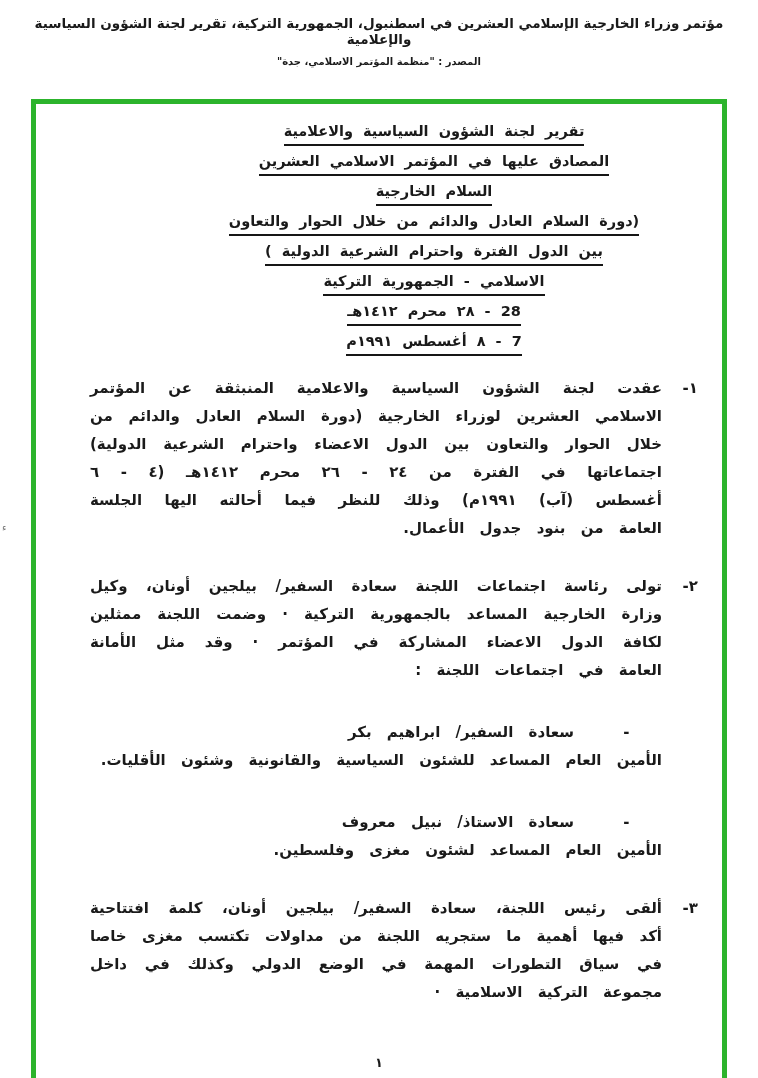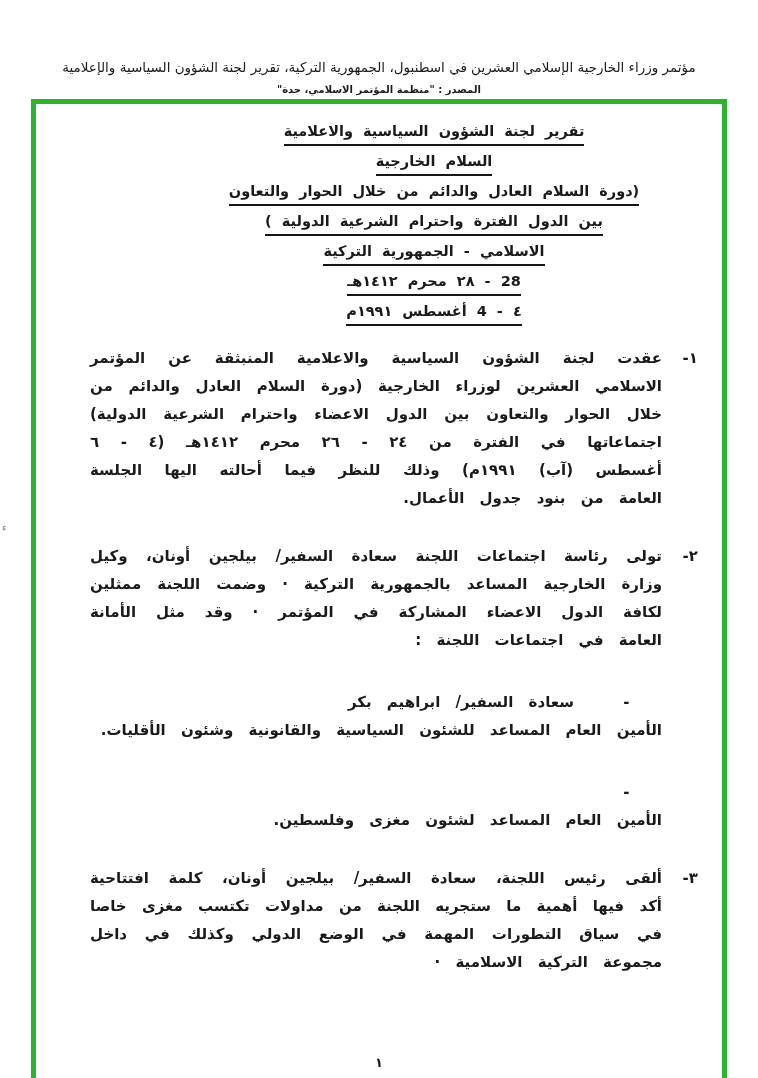--- a/index.html
+++ b/index.html
@@ -6,21 +6,21 @@
   html,body{width:758px;height:1078px;}
   body{
     background:#ffffff;
     font-family:"DejaVu Sans", sans-serif;
     color:#1a1a1a;
     position:relative;
     overflow:hidden;
     direction:rtl;
   }
   .page-header{position:absolute;top:15px;left:0;right:0;text-align:center;}
-  .header-line1{font-size:13.5px;font-weight:400;letter-spacing:0.2px;margin-top:44px;}
+  .header-line1{font-size:13.5px;font-weight:700;letter-spacing:0.2px;}
   .header-line2{font-size:10px;font-weight:700;margin-top:9px;}
   .frame{
     position:absolute;top:90px;left:31px;width:696px;height:995px;
     border:5px solid #2cb42c;background:#ffffff;margin-top:9px;
   }
   .content{position:absolute;inset:0;padding:14px 24px 8px 54px;overflow:hidden;}
   .titles{padding-top:4px;padding-left:80px;text-align:center;}
   .title-line{
     display:block;width:max-content;max-width:100%;margin:0 auto 6px auto;
     font-size:14.5px;font-weight:700;line-height:18px;
@@ -54,26 +54,27 @@
   <div class="header-line2">المصدر :  "منظمة المؤتمر الاسلامي، جدة"</div>
 </div>
 
 <div class="margin-mark">ء</div>
 
 <div class="frame">
   <div class="content">
 
     <div class="titles">
       <span class="title-line">تقرير لجنة الشؤون السياسية والاعلامية</span>
+      <span class="title-line">المصادق عليها في المؤتمر الاسلامي العشرين</span>
       <span class="title-line">السلام الخارجية</span>
       <span class="title-line">(دورة السلام العادل والدائم من خلال الحوار والتعاون</span>
       <span class="title-line">بين الدول الفترة واحترام الشرعية الدولية )</span>
       <span class="title-line">الاسلامي - الجمهورية التركية</span>
       <span class="title-line">28 - ٢٨ محرم ١٤١٢هـ</span>
-      <span class="title-line">٤ - 4 أغسطس ١٩٩١م</span>
+      <span class="title-line">7 - ٨ أغسطس ١٩٩١م</span>
     </div>
 
     <div class="paras">
 
       <div class="para">
         <div class="num">١-</div>
         <div class="pbody">
           <div class="ptext">عقدت لجنة الشؤون السياسية والاعلامية المنبثقة عن المؤتمر الاسلامي العشرين لوزراء الخارجية (دورة السلام العادل والدائم من خلال الحوار والتعاون بين الدول الاعضاء واحترام الشرعية الدولية) اجتماعاتها في الفترة من ٢٤ - ٢٦ محرم ١٤١٢هـ (٤ - ٦ أغسطس (آب) ١٩٩١م) وذلك للنظر فيما أحالته اليها الجلسة العامة من بنود جدول الأعمال.</div>
         </div>
       </div>
@@ -87,20 +88,21 @@
             <div class="sub-first">
               <span class="dash">-</span>
               <span class="sub-name">سعادة السفير/ ابراهيم بكر</span>
             </div>
             <div class="sub-rest ptext">الأمين العام المساعد للشئون السياسية والقانونية وشئون الأقليات.</div>
           </div>
 
           <div class="subitem">
             <div class="sub-first">
               <span class="dash">-</span>
+              <span class="sub-name">سعادة الاستاذ/ نبيل معروف</span>
             </div>
             <div class="sub-rest ptext">الأمين العام المساعد لشئون مغزى وفلسطين.</div>
           </div>
         </div>
       </div>
 
       <div class="para">
         <div class="num">٣-</div>
         <div class="pbody">
           <div class="ptext">ألقى رئيس اللجنة، سعادة السفير/ بيلجين أونان، كلمة افتتاحية أكد فيها أهمية ما ستجريه اللجنة من مداولات تكتسب مغزى خاصا في سياق التطورات المهمة في الوضع الدولي وكذلك في داخل مجموعة التركية الاسلامية ·</div>

